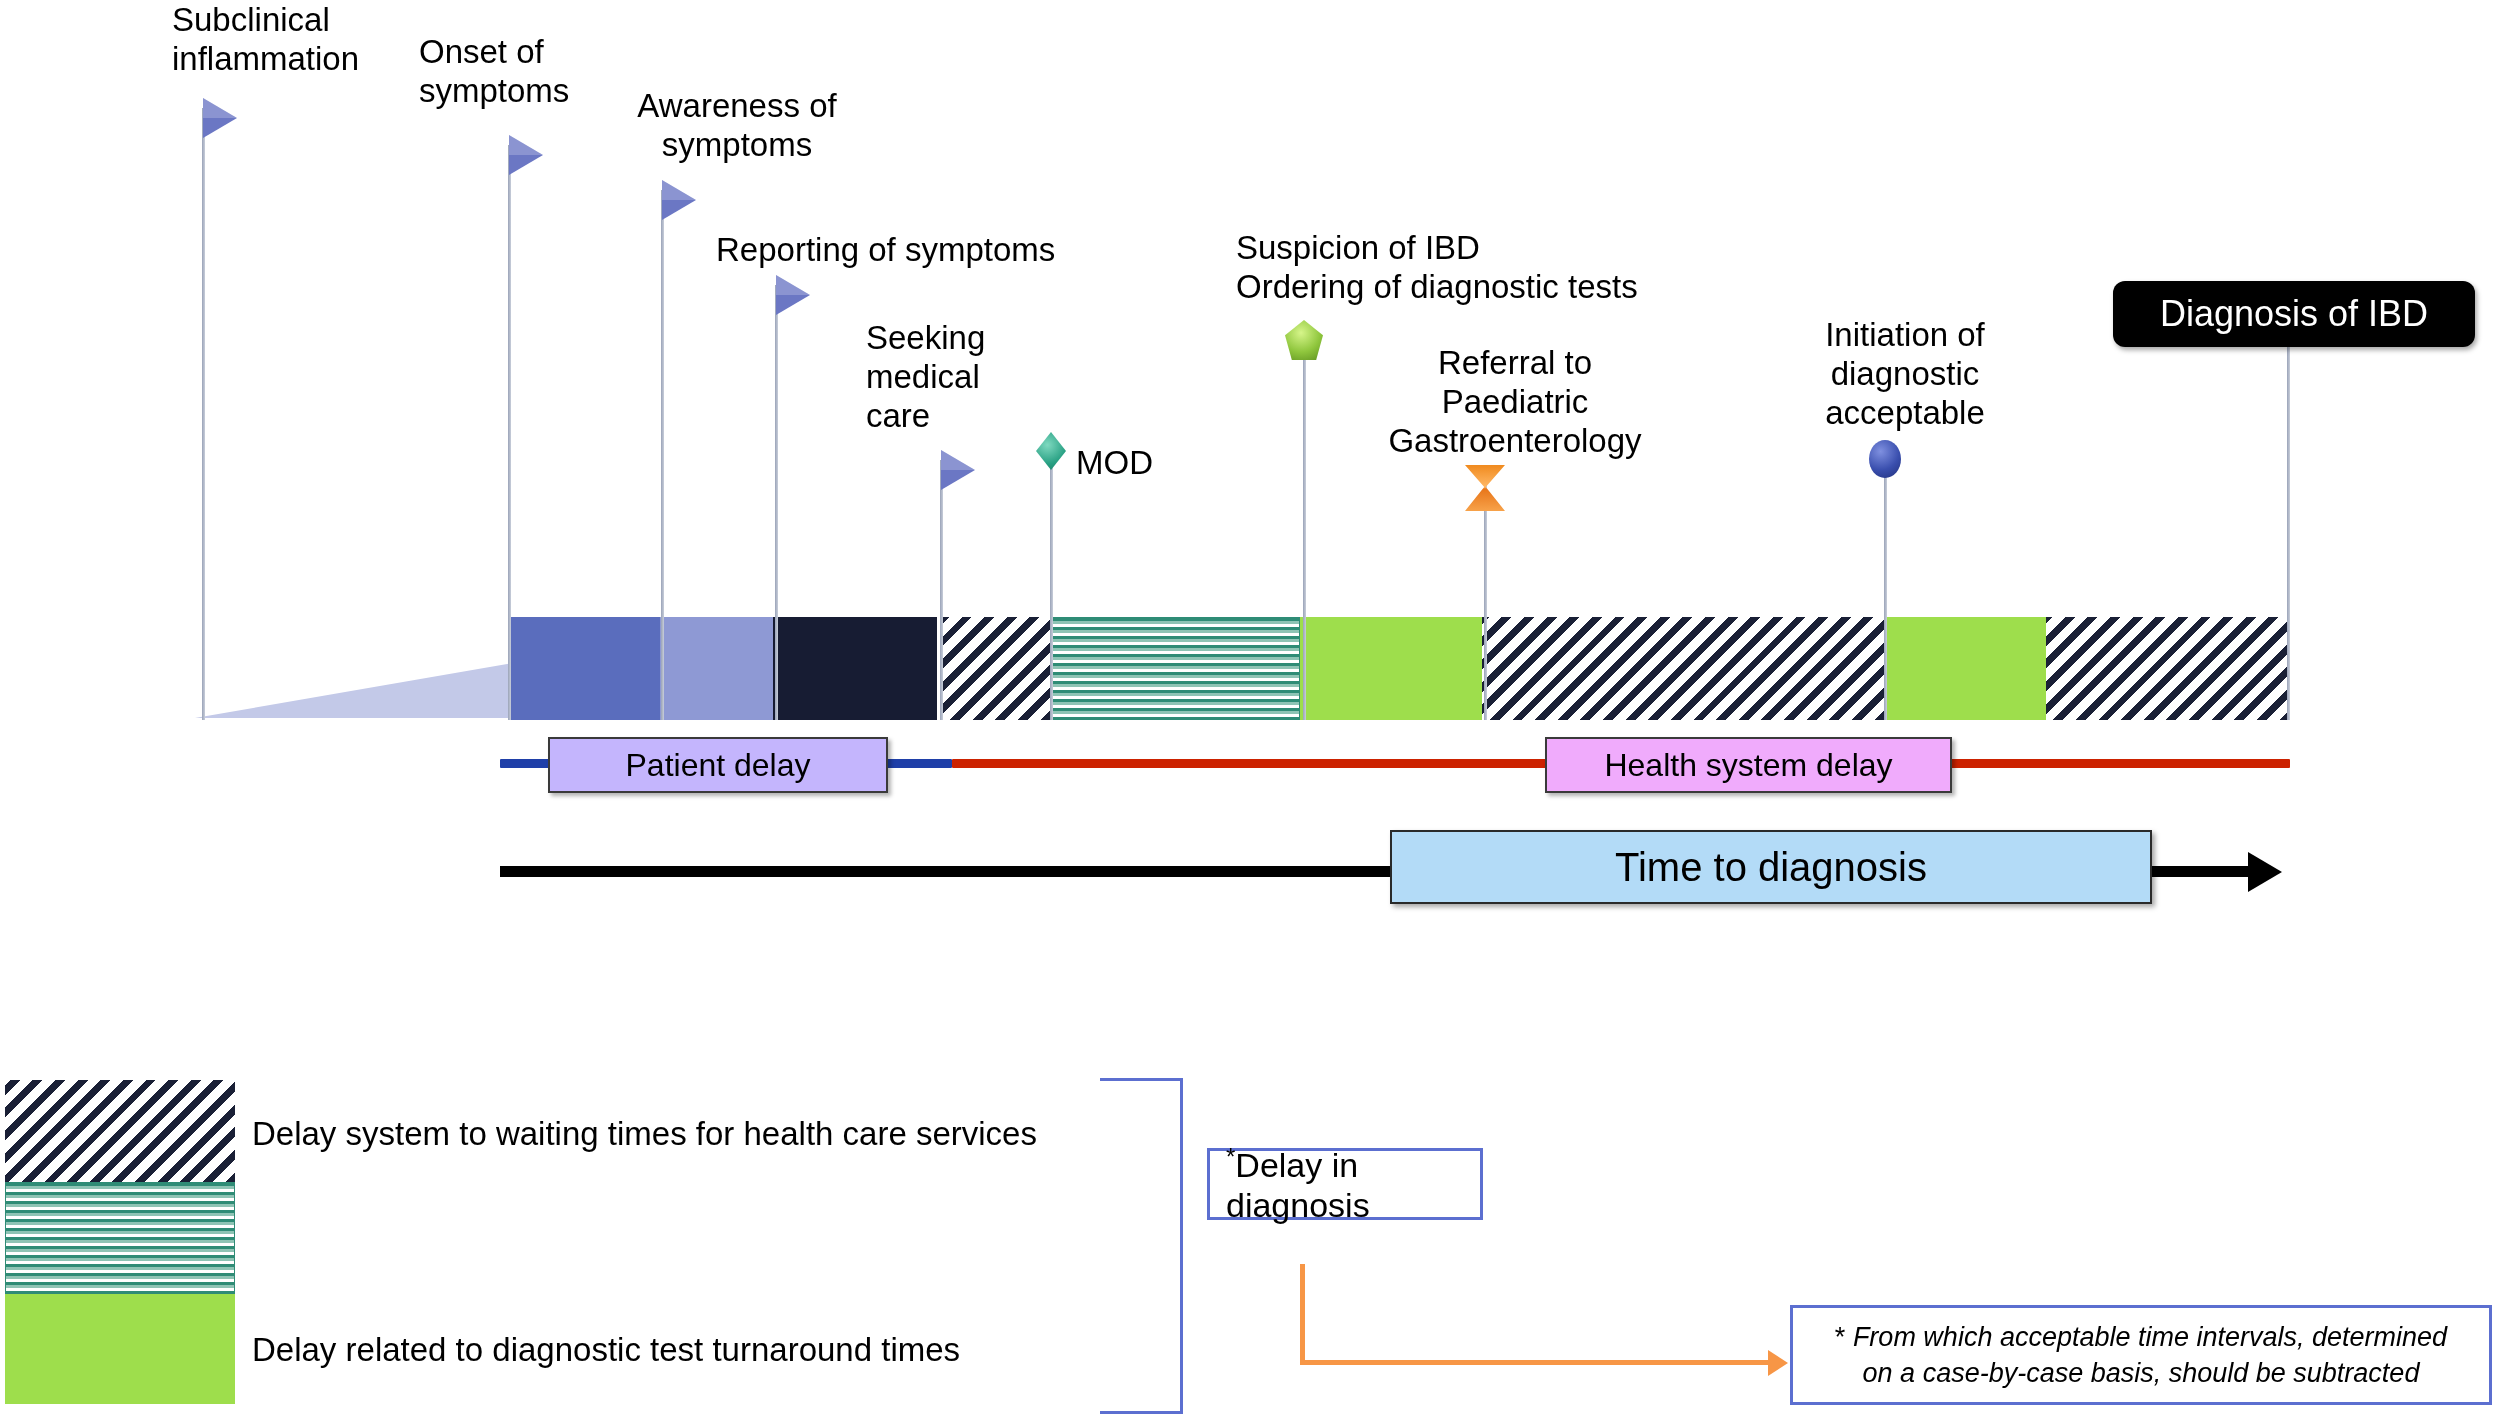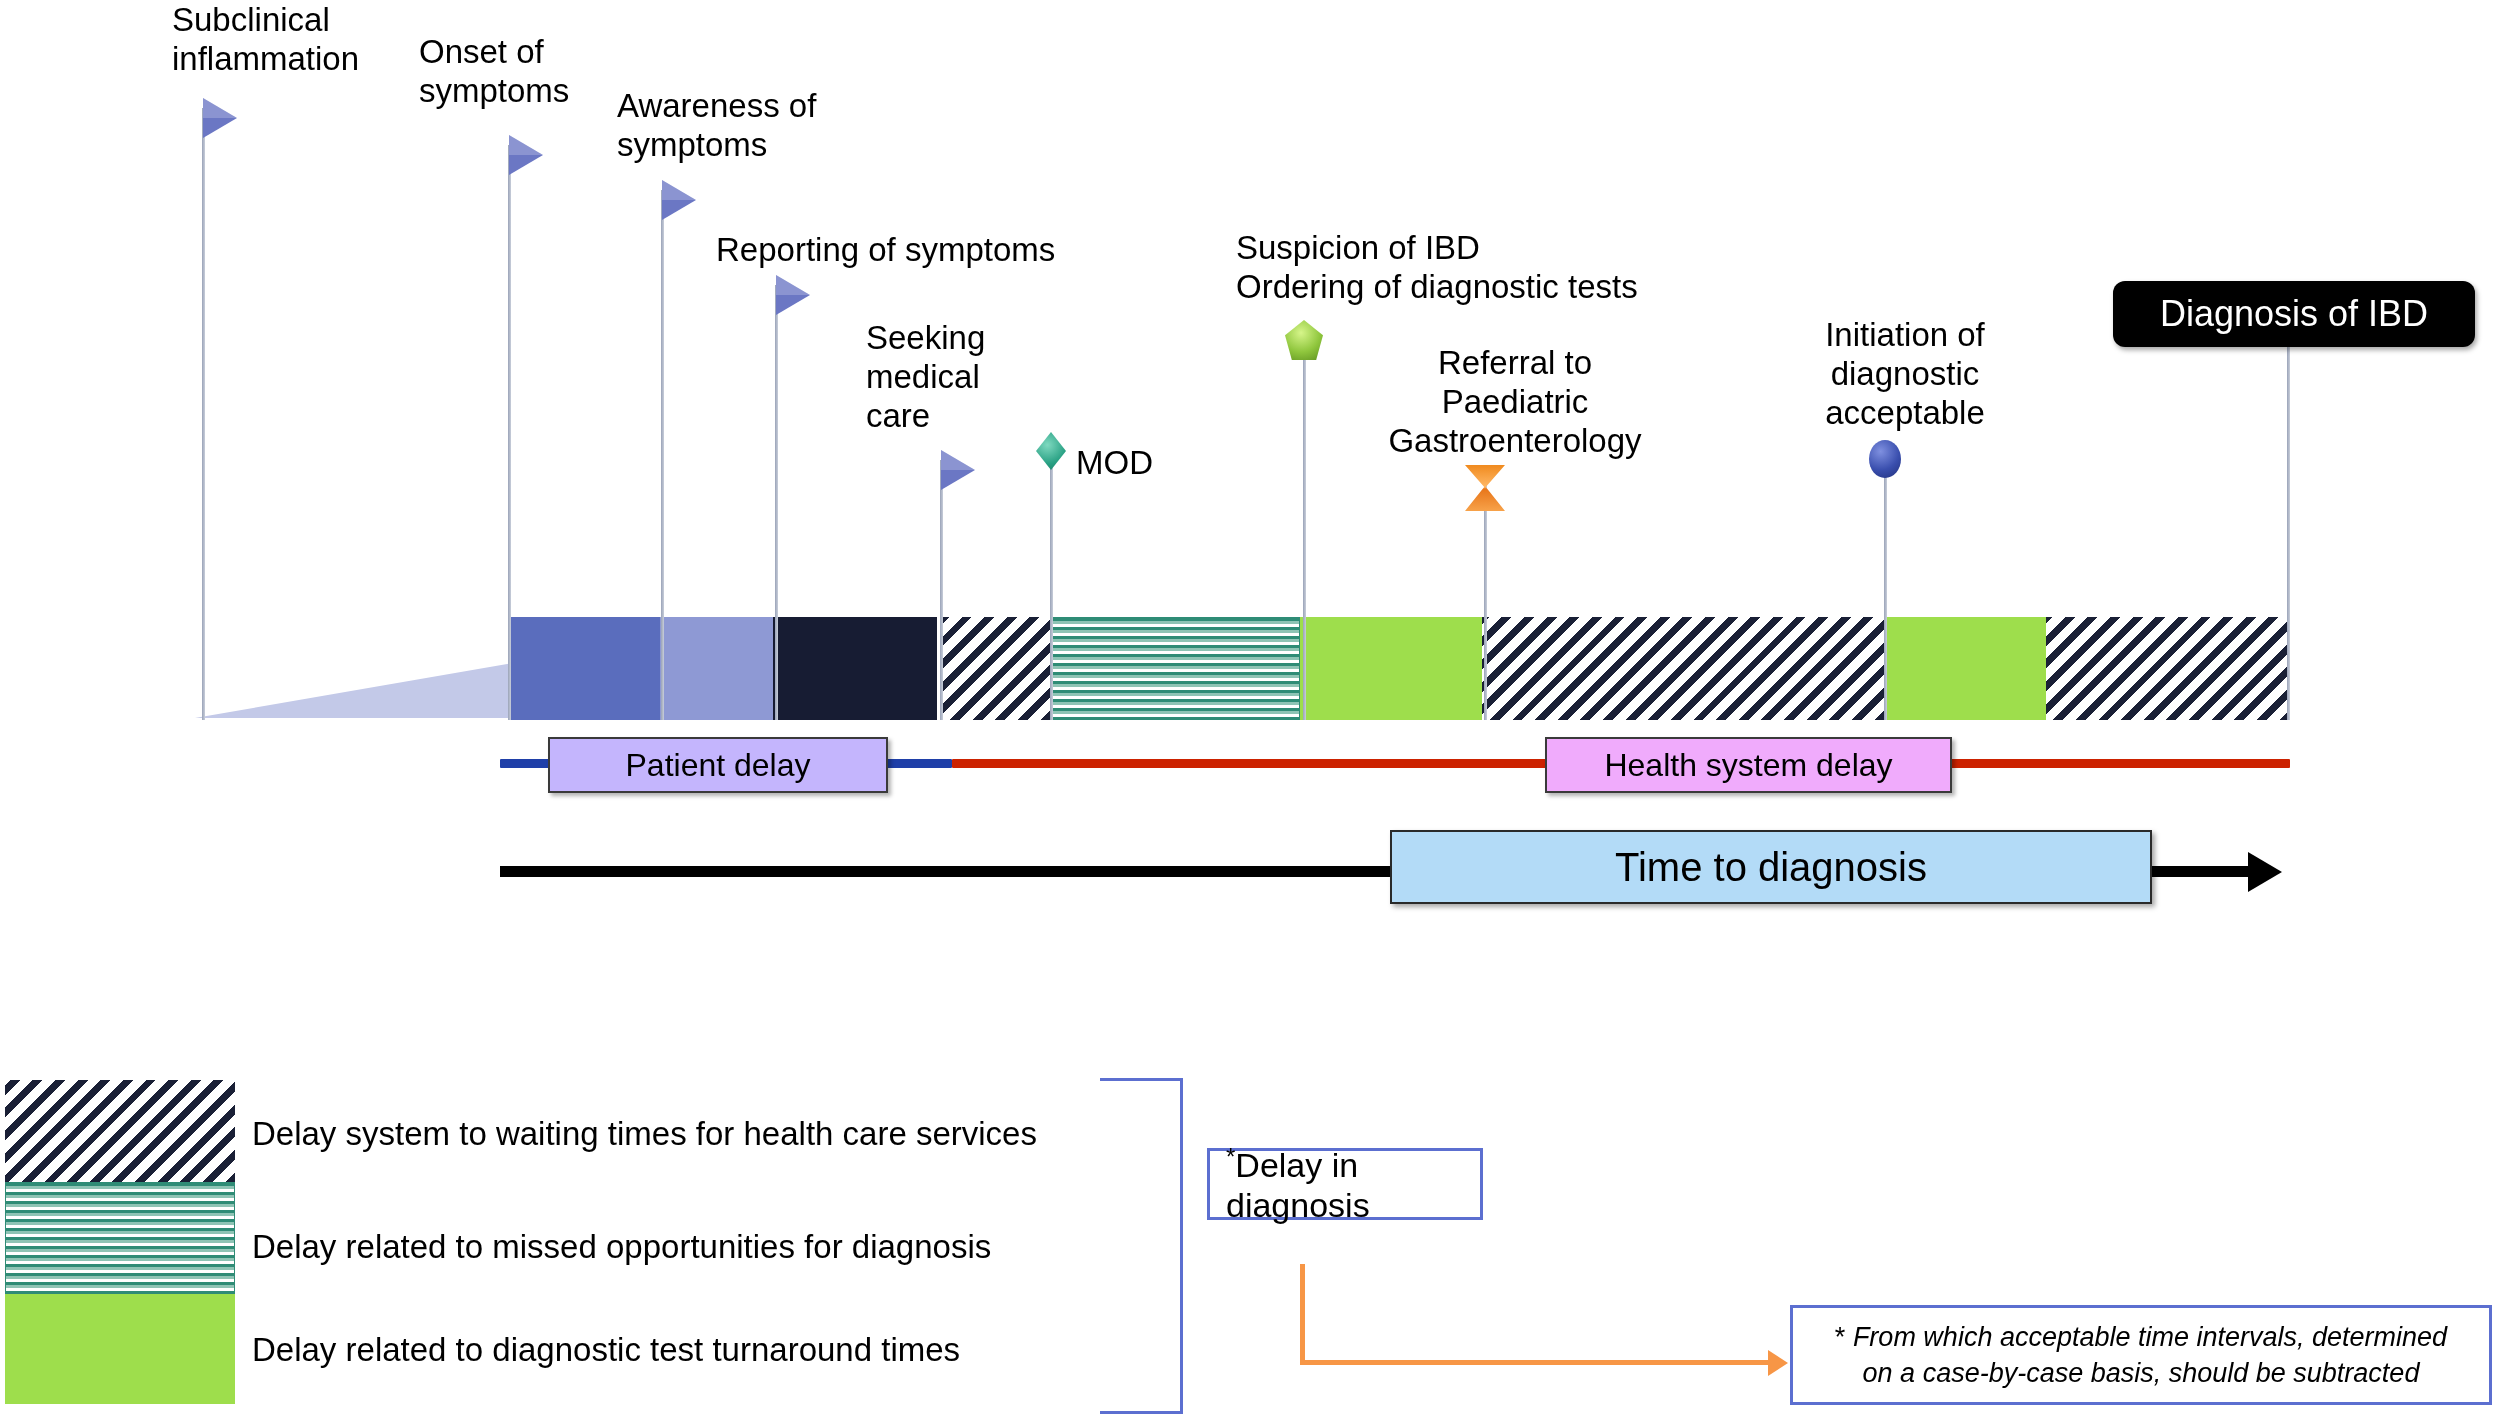--- a/index.html
+++ b/index.html
@@ -142,21 +142,21 @@
   <div class="flag" style="left:941px;top:450px;"></div>
   <div class="diamond" style="left:1036px;top:432px;"></div>
   <div class="pent" style="left:1285px;top:320px;"></div>
   <div class="bowtie" style="left:1465px;top:465px;"></div>
   <div class="sphere" style="left:1869px;top:440px;"></div>
 
   <div class="mlabel" style="left:172px;top:0px;width:250px;">Subclinical
 inflammation</div>
   <div class="mlabel" style="left:419px;top:32px;width:220px;">Onset of
 symptoms</div>
-  <div class="mlabel" style="left:617px;top:86px;width:240px;">Awareness of
+  <div class="mlabel" style="left:617px;top:86px;width:240px;text-align:center;">Awareness of
 symptoms</div>
   <div class="mlabel" style="left:716px;top:230px;width:420px;">Reporting of symptoms</div>
   <div class="mlabel" style="left:866px;top:318px;width:170px;">Seeking
 medical
 care</div>
   <div class="mlabel" style="left:1076px;top:443px;width:120px;">MOD</div>
   <div class="mlabel" style="left:1365px;top:343px;width:300px;text-align:center;">Referral to
 Paediatric
 Gastroenterology</div>
   <div class="mlabel" style="left:1236px;top:228px;width:480px;">Suspicion of IBD
@@ -186,21 +186,20 @@
   <div class="tarrow" style="left:2248px;top:852px;"></div>
   <div class="tbox" style="left:1390px;top:830px;width:762px;height:74px;">
     <span>Time to diagnosis</span>
   </div>
 
   <div class="lswatch seg hatch" style="left:5px;top:1080px;width:230px;height:102px;"></div>
   <div class="lswatch seg hlines" style="left:5px;top:1182px;width:230px;height:112px;"></div>
   <div class="lswatch seg green" style="left:5px;top:1294px;width:230px;height:110px;"></div>
 
   <div class="ltext" style="left:252px;top:1115px;width:860px;">Delay system to waiting times for health care services</div>
-  <div class="ltext" style="left:252px;top:1228px;width:860px;">Delay related to missed opportunities for diagnosis</div>
   <div class="ltext" style="left:252px;top:1331px;width:860px;">Delay related to diagnostic test turnaround times</div>
 
   <div class="bracket" style="left:1100px;top:1078px;width:80px;height:330px;"></div>
 
   <div class="bluebox" style="left:1207px;top:1148px;width:276px;height:72px;justify-content:center;">
     <span class="inner"><span class="sup">*</span><span>Delay in diagnosis</span></span>
   </div>
 
   <div class="oline" style="left:1300px;top:1264px;width:5px;height:100px;"></div>
   <div class="oline" style="left:1300px;top:1360px;width:470px;height:5px;"></div>

